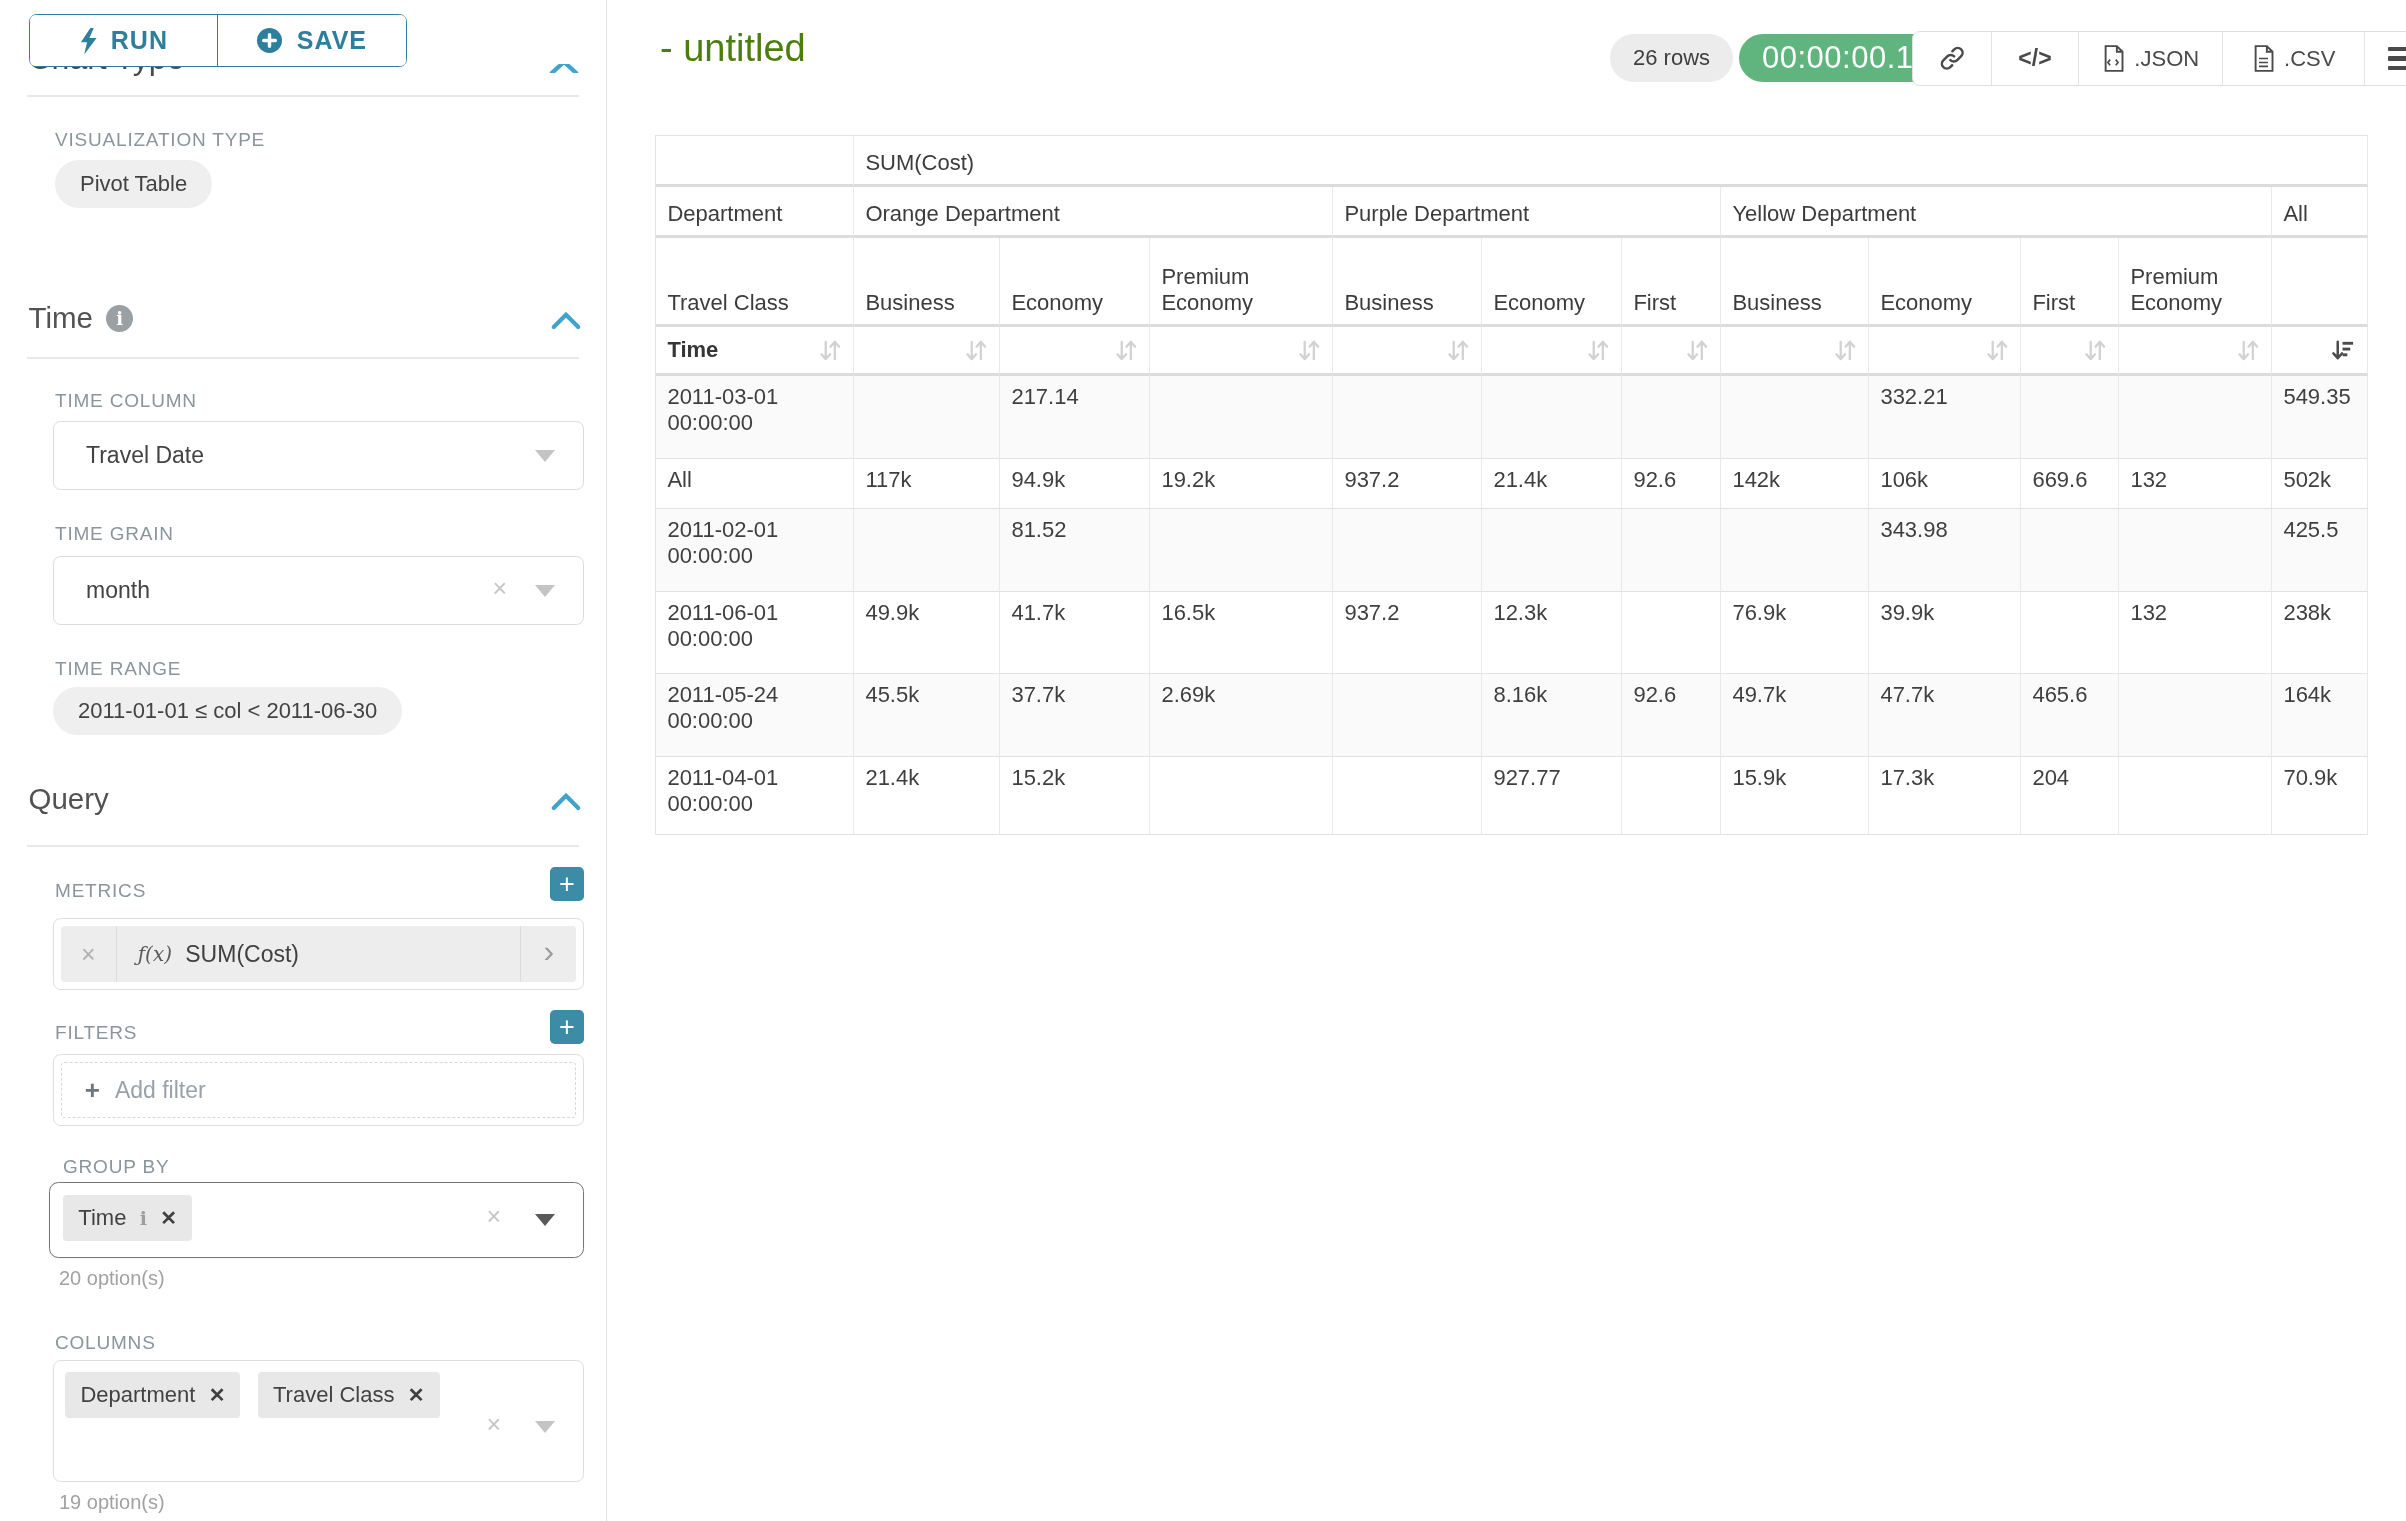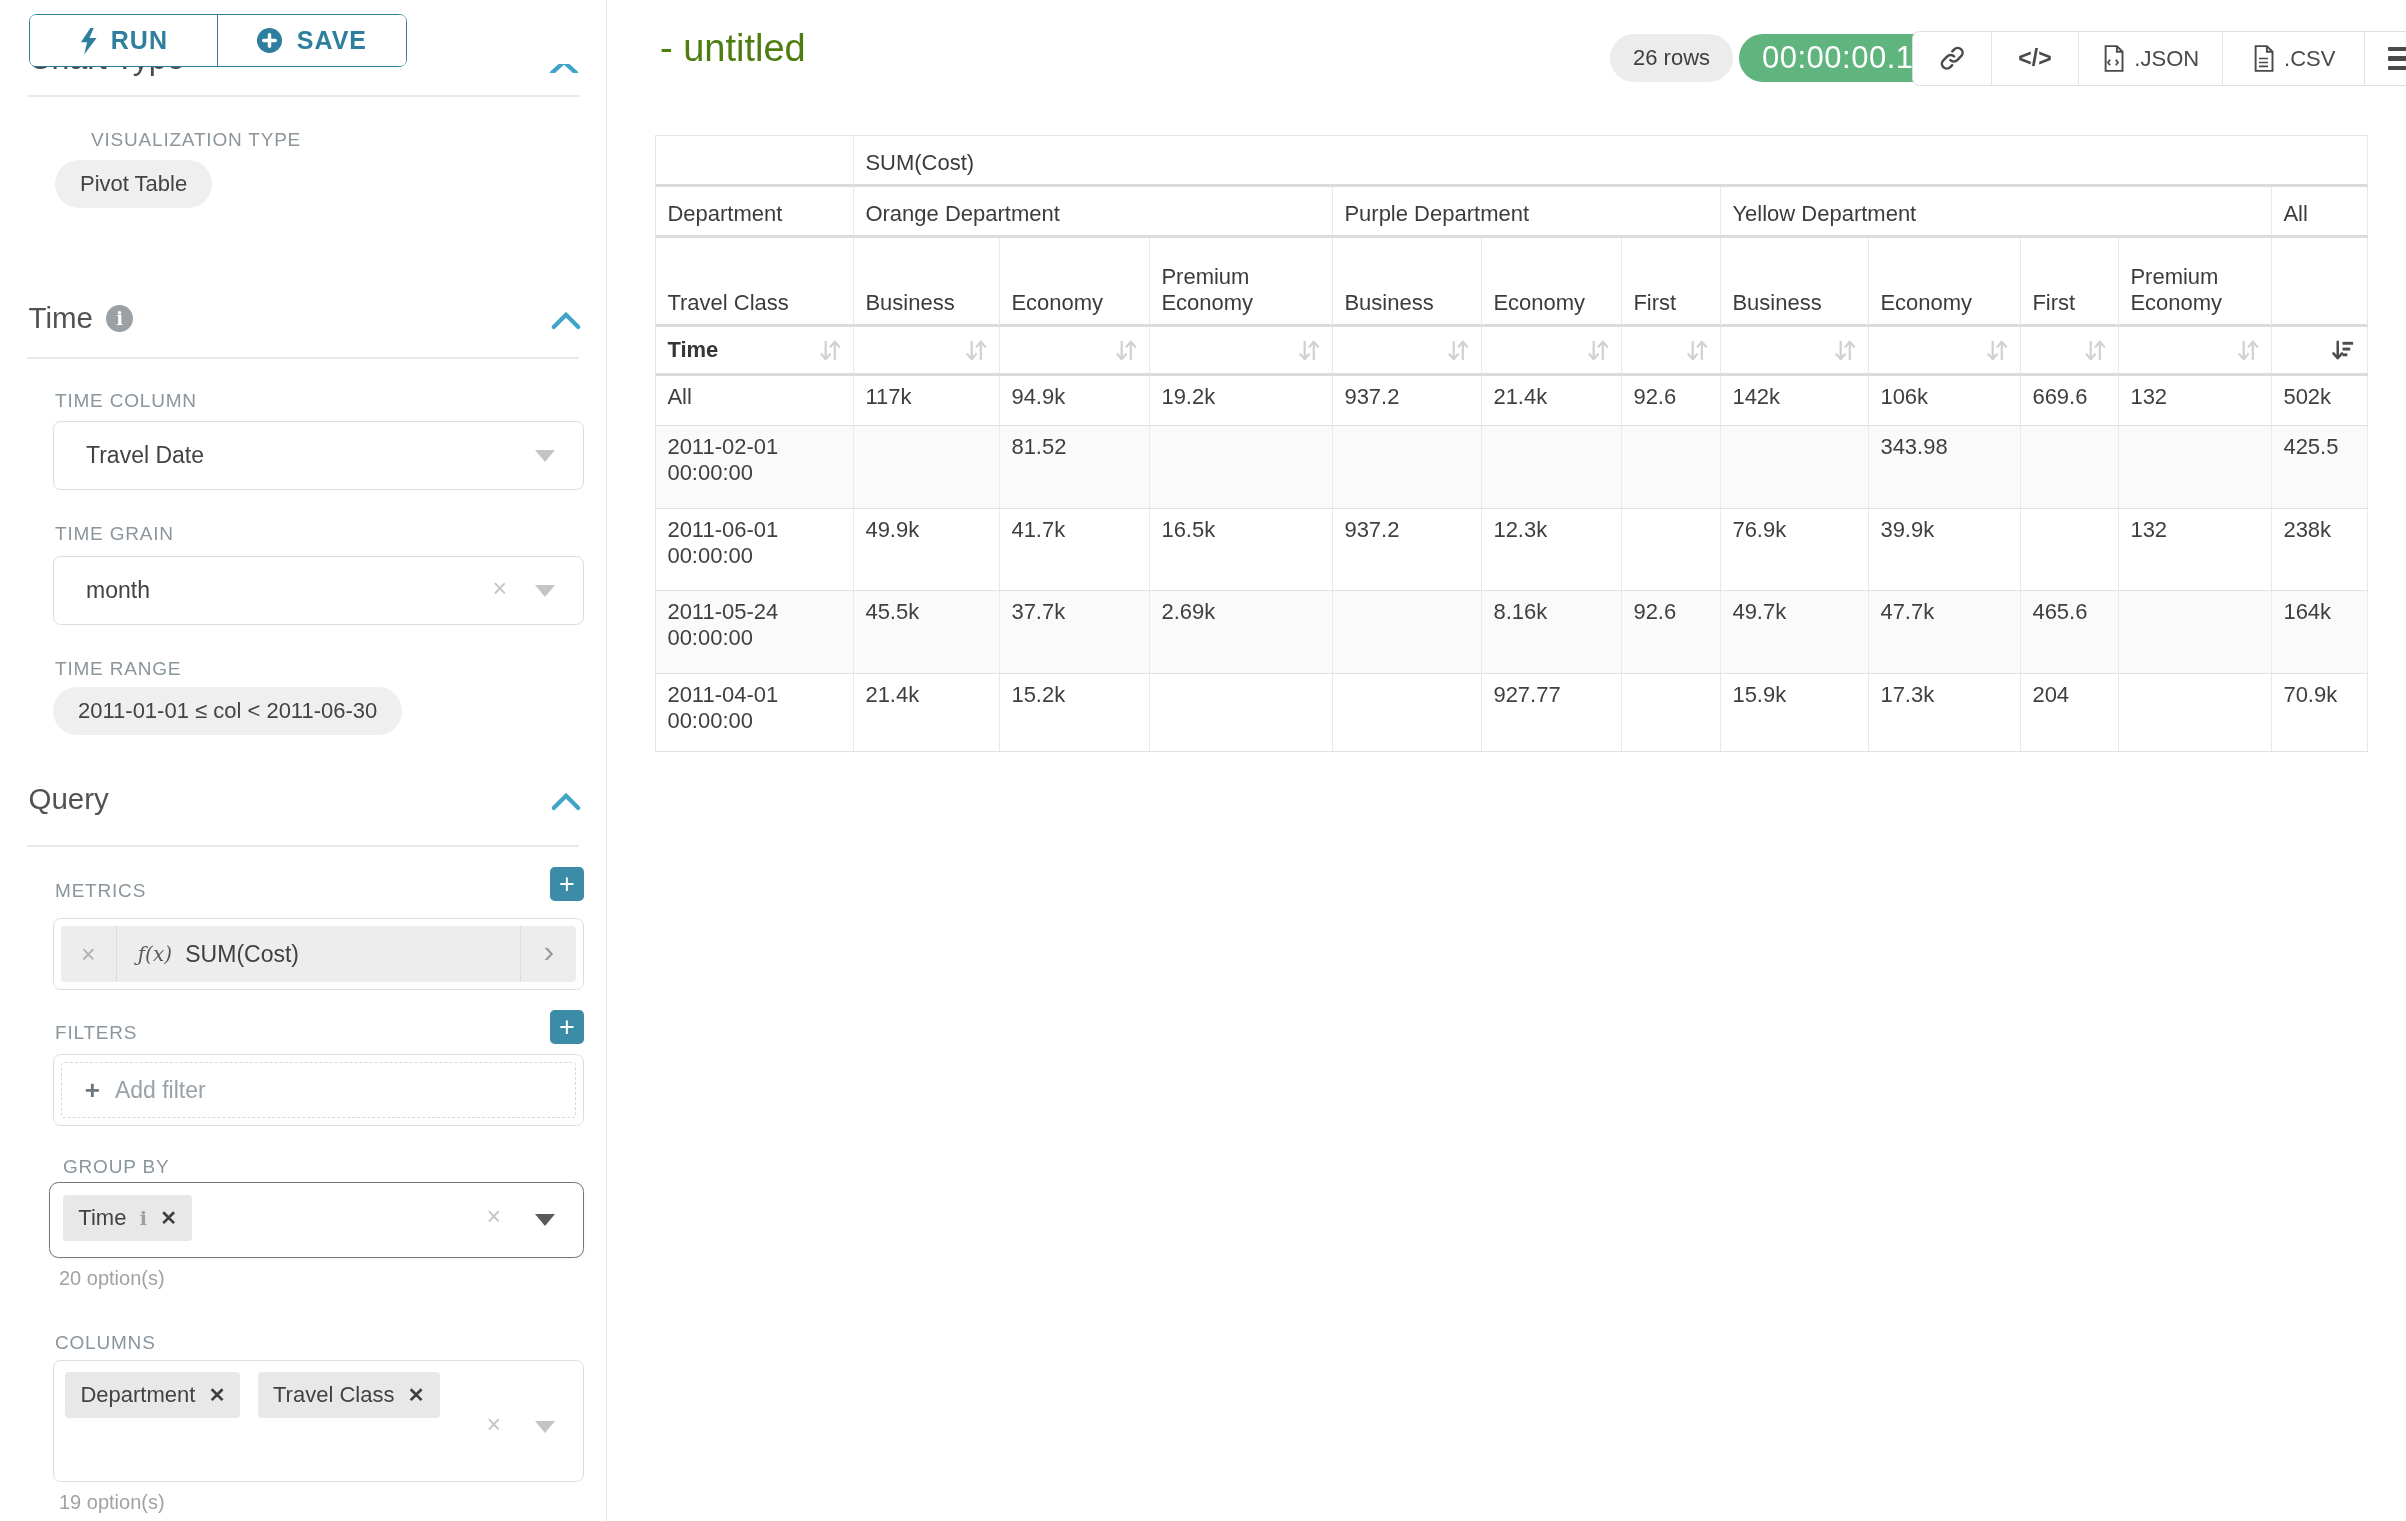--- a/index.html
+++ b/index.html
@@ -106,21 +106,21 @@
   <div class="clip-wrap" style="left:28.5px;top:55px;width:285px;height:27px;">
     <div class="chart-type-txt">Chart Type</div>
   </div>
   <div class="clip-wrap" style="left:548px;top:64px;width:34px;height:8.6px;">
     <svg width="32" height="21" viewBox="0 0 34 22" style="margin-top:-10.5px;">
         <path d="M4 17 L17 5 L30 17" stroke="#42a3c9" stroke-width="4.5" fill="none" stroke-linecap="round"></path>
       </svg>
   </div>
   <div class="hr" style="top:95px;"></div>
 
-  <div class="abs flabel" style="left:55px;top:129px;margin-left:36px;">VISUALIZATION TYPE</div>
+  <div class="abs flabel" style="left:55px;top:129px;">VISUALIZATION TYPE</div>
   <div class="abs pill" style="left:55px;top:160px;">Pivot Table</div>
 
   <div class="abs sec-head" style="left:28.5px;top:301px;">
     <span>Time</span>
     <span class="info-dot">i</span>
   </div>
   <svg class="abs" style="left:550px;top:310px;" width="32" height="21" viewBox="0 0 34 22">
       <path d="M4 18 L17 5 L30 18" stroke="#42a3c9" stroke-width="4.5" fill="none" stroke-linecap="round"></path>
     </svg>
   <div class="hr" style="top:357px;"></div>
@@ -363,20 +363,34 @@
                 <path d="M7 4 v17 M7 21 l-4.5-5 M7 21 l4.5-5" stroke="#4c4c4c" stroke-width="2.6" fill="none" stroke-linecap="round"></path>
                 <rect x="12" y="4" width="11" height="3" fill="#4c4c4c"></rect>
                 <rect x="12" y="10" width="8" height="3" fill="#4c4c4c"></rect>
                 <rect x="12" y="16" width="5" height="3" fill="#4c4c4c"></rect>
               </svg>
             </div>
           </th>
         </tr>
       </thead>
       <tbody>
+        <tr class="stripe" style="height: 83px;">
+          <td class="rowkey">2011-03-01 00:00:00</td>
+          <td></td>
+          <td>217.14</td>
+          <td></td>
+          <td></td>
+          <td></td>
+          <td></td>
+          <td></td>
+          <td>332.21</td>
+          <td></td>
+          <td></td>
+          <td>549.35</td>
+        </tr>
         <tr style="height: 50px;">
           <td class="rowkey">All</td>
           <td>117k</td>
           <td>94.9k</td>
           <td>19.2k</td>
           <td>937.2</td>
           <td>21.4k</td>
           <td>92.6</td>
           <td>142k</td>
           <td>106k</td>

